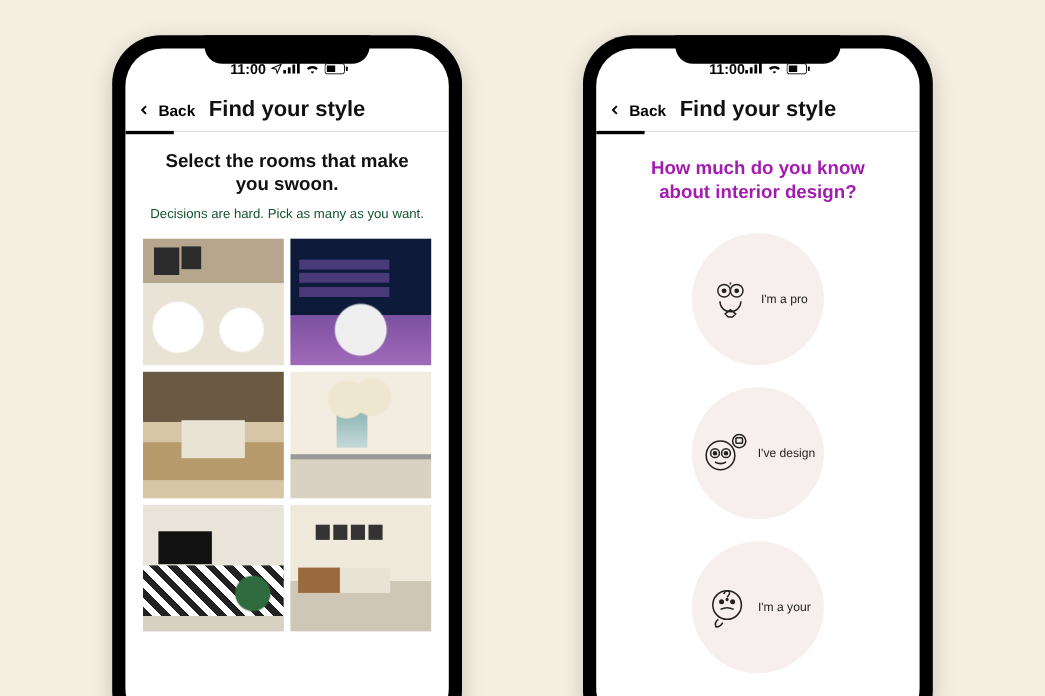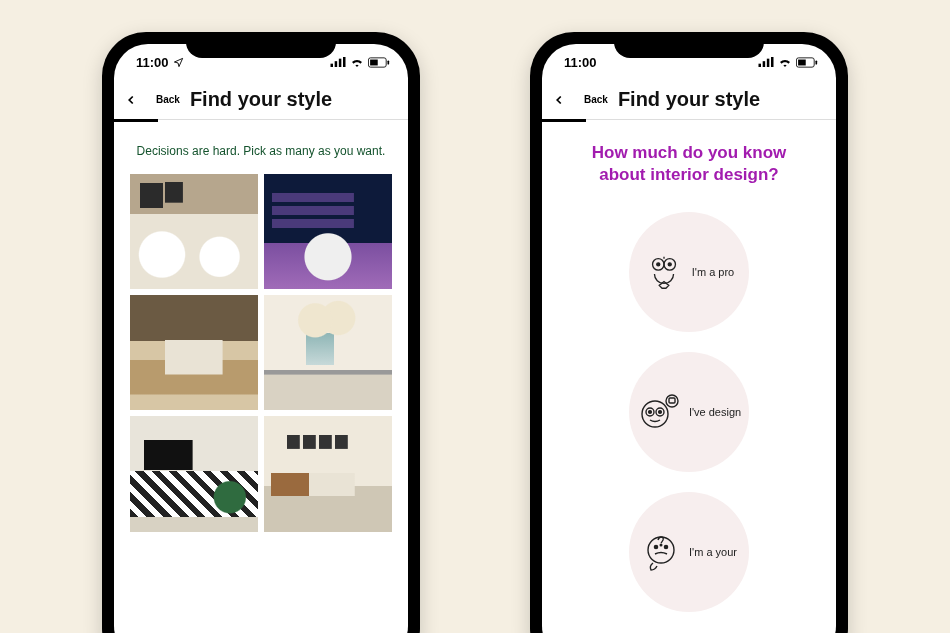--- a/index.html
+++ b/index.html
@@ -43,41 +43,41 @@
     height: 26px;
     background: #000;
     border-bottom-left-radius: 16px;
     border-bottom-right-radius: 16px;
     z-index: 10;
   }
   .statusbar {
     height: 36px;
     display: flex;
     align-items: center;
-    justify-content: space-between;
+    justify-content: center;
     padding: 0 18px 0 22px;
     font-size: 13px;
     font-weight: 600;
     color: #000;
   }
   .status-left { display: flex; align-items: center; gap: 4px; }
   .status-right { display: flex; align-items: center; gap: 4px; }
   .status-right svg { display: block; }
   .navbar {
     height: 40px;
     display: flex;
     align-items: center;
     position: relative;
     border-bottom: 1px solid #ddd;
   }
   .back {
     display: flex;
     align-items: center;
-    gap: 18px;
-    font-size: 10px;
+    gap: 6px;
+    font-size: 14px;
     font-weight: 600;
     color: #000;
     padding-left: 10px;
     cursor: pointer;
   }
   .back svg { display: block; }
   .nav-title {
     position: absolute;
     left: 50%;
     transform: translateX(-50%);
@@ -242,20 +242,21 @@
             </svg>
           <span>Back</span>
         </div>
         <div class="nav-title">Find your style</div>
       </div>
       <div class="progress">
           <div class="progress-fill"></div>
         </div>
 
       <div class="content">
+        <div class="heading">Select the rooms that make you swoon.</div>
         <div class="subheading">Decisions are hard. Pick as many as you want.</div>
 
         <div class="grid">
           <div class="tile r1"></div>
           <div class="tile r2"></div>
           <div class="tile r3"></div>
           <div class="tile r4"></div>
           <div class="tile r5"></div>
           <div class="tile r6"></div>
         </div>

